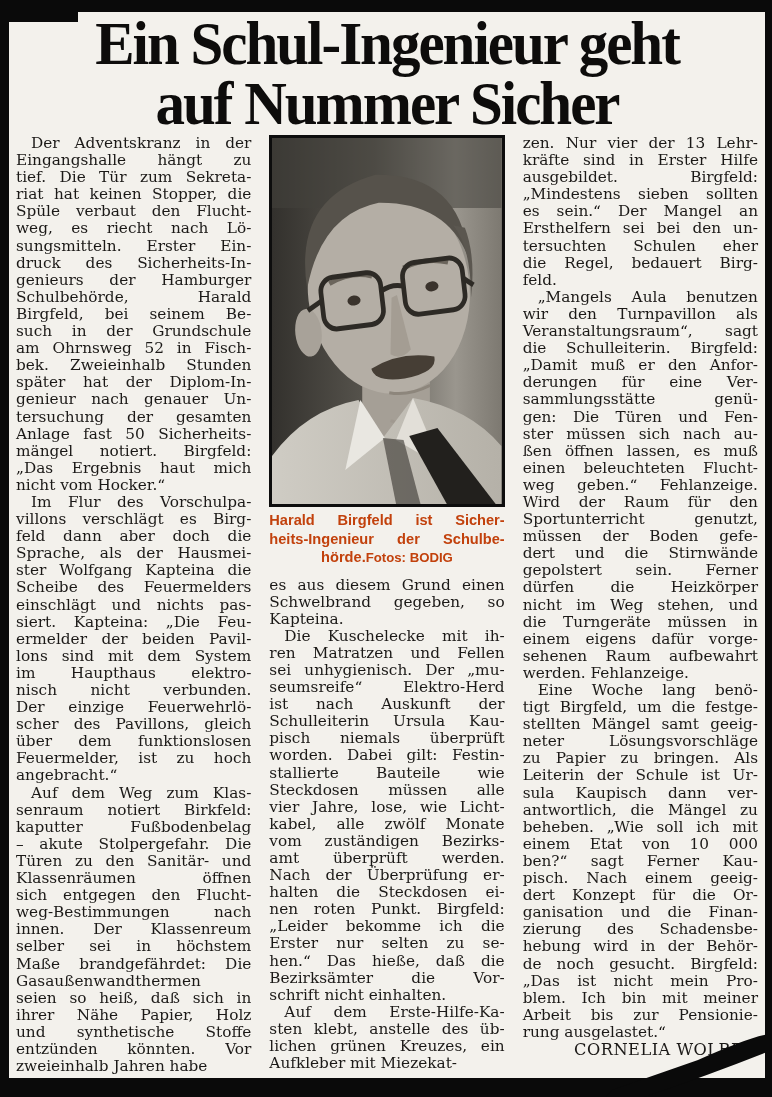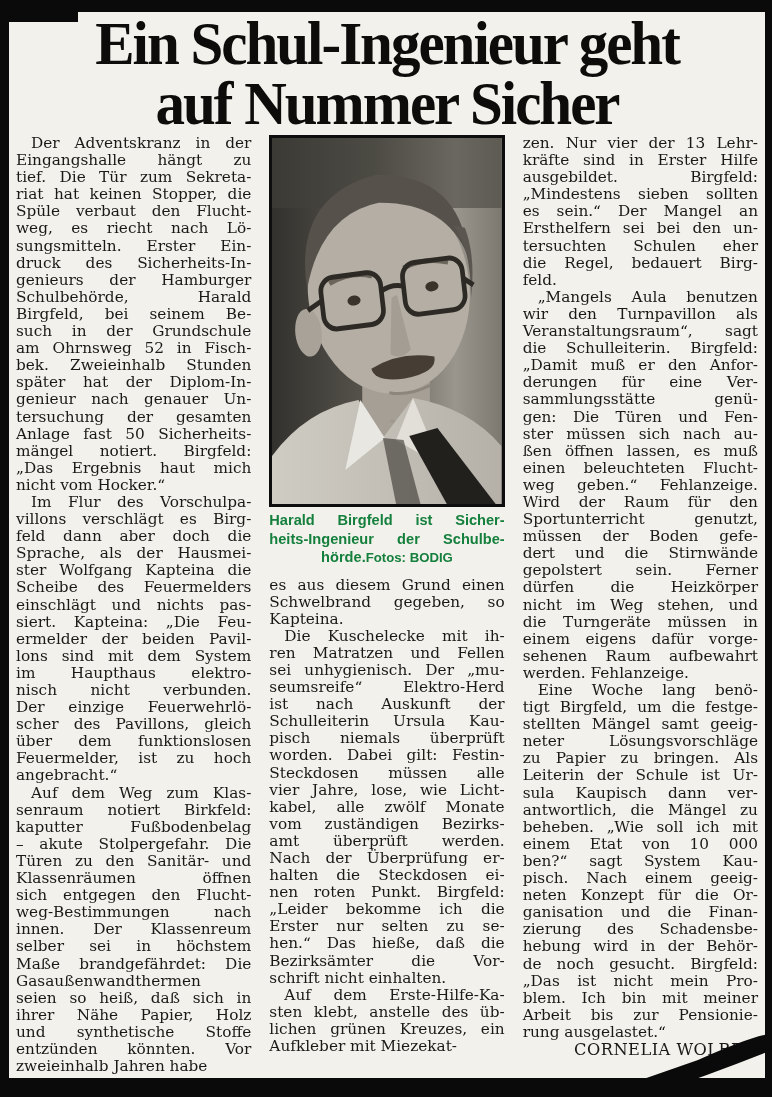--- a/index.html
+++ b/index.html
@@ -61,21 +61,21 @@
     background:#6b6862;
     height:366px;
     overflow:hidden;
   }
   figure.photo svg{display:block;width:100%;height:100%;}
   .caption{
     font-family:"Liberation Sans", sans-serif;
     font-weight:bold;
     font-size:14.6px;
     line-height:18.5px;
-    color:#15803d;
+    color:#c2410c;
     margin-bottom:9px;
   }
   .capline{text-align:justify;text-align-last:justify;white-space:nowrap;}
   .capline-last{display:flex;justify-content:center;align-items:baseline;}
   .credit{font-size:13.2px;}
   .byline{
     text-align:right;
     font-size:16.2px;
     letter-spacing:.5px;
     padding-right:2px;
@@ -242,20 +242,21 @@
             </div>
             <div class="para">
               <div class="tline ind">Die Kuschelecke mit ih-</div>
               <div class="tline">ren Matratzen und Fellen</div>
               <div class="tline">sei unhygienisch. Der „mu-</div>
               <div class="tline">seumsreife“ Elektro-Herd</div>
               <div class="tline">ist nach Auskunft der</div>
               <div class="tline">Schulleiterin Ursula Kau-</div>
               <div class="tline">pisch niemals überprüft</div>
               <div class="tline">worden. Dabei gilt: Festin-</div>
+              <div class="tline">stallierte Bauteile wie</div>
               <div class="tline">Steckdosen müssen alle</div>
               <div class="tline">vier Jahre, lose, wie Licht-</div>
               <div class="tline">kabel, alle zwölf Monate</div>
               <div class="tline">vom zuständigen Bezirks-</div>
               <div class="tline">amt überprüft werden.</div>
               <div class="tline">Nach der Überprüfung er-</div>
               <div class="tline">halten die Steckdosen ei-</div>
               <div class="tline">nen roten Punkt. Birgfeld:</div>
               <div class="tline">„Leider bekomme ich die</div>
               <div class="tline">Erster nur selten zu se-</div>
@@ -314,23 +315,23 @@
               <div class="tline ind">Eine Woche lang benö-</div>
               <div class="tline">tigt Birgfeld, um die festge-</div>
               <div class="tline">stellten Mängel samt geeig-</div>
               <div class="tline">neter Lösungsvorschläge</div>
               <div class="tline">zu Papier zu bringen. Als</div>
               <div class="tline">Leiterin der Schule ist Ur-</div>
               <div class="tline">sula Kaupisch dann ver-</div>
               <div class="tline">antwortlich, die Mängel zu</div>
               <div class="tline">beheben. „Wie soll ich mit</div>
               <div class="tline">einem Etat von 10 000</div>
-              <div class="tline">ben?“ sagt System Kau-</div>
+              <div class="tline">ben?“ sagt Ferner Kau-</div>
               <div class="tline">pisch. Nach einem geeig-</div>
-              <div class="tline">neten Konzept für die Or-</div>
+              <div class="tline">dert Konzept für die Or-</div>
               <div class="tline">ganisation und die Finan-</div>
               <div class="tline">zierung des Schadensbe-</div>
               <div class="tline">hebung wird in der Behör-</div>
               <div class="tline">de noch gesucht. Birgfeld:</div>
               <div class="tline">„Das ist nicht mein Pro-</div>
               <div class="tline">blem. Ich bin mit meiner</div>
               <div class="tline">Arbeit bis zur Pensionie-</div>
               <div class="tline plast">rung ausgelastet.“</div>
             </div>
           </div>

